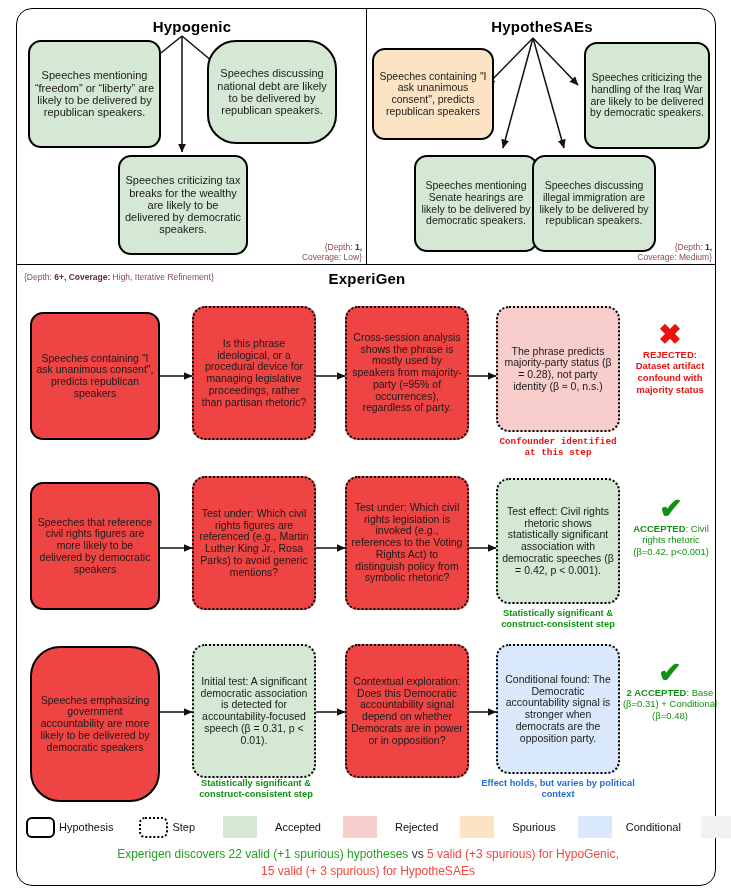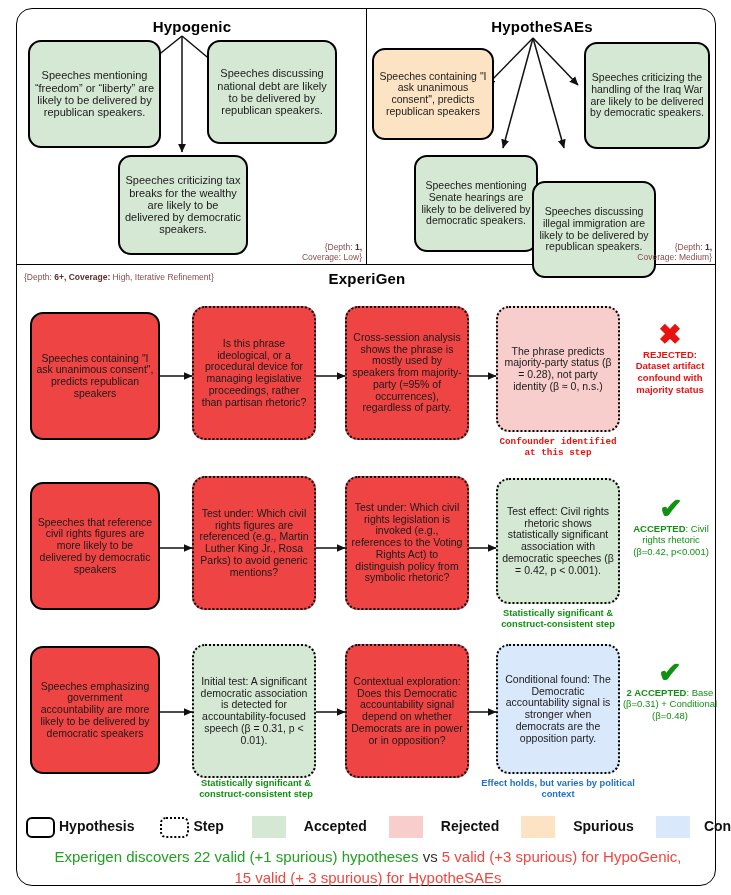--- a/index.html
+++ b/index.html
@@ -148,35 +148,34 @@
     width: 29px; height: 21px;
     border: 2.2px dotted #000;
     border-radius: 6px;
     background: #fff;
   }
   .swatch-fill {
     width: 34px; height: 22px;
     border: none;
   }
   .legend-label {
-    font-size: 14px;
+    font-size: 11px;
     color: #111;
     text-align: center;
     line-height: 1.1;
     white-space: pre-line;
-    font-weight: bold;
   }
 
   
   .summary {
     position: absolute;
     left: 28px; top: 846px;
     width: 680px;
     text-align: center;
-    font-size: 15px;
+    font-size: 12px;
     line-height: 1.42;
   }
   .s-green { color: #21a121; }
   .s-red   { color: #f0473f; }
   .s-dark  { color: #333; }
 </style>
 </head>
 <body>
 
 <div id="root">
@@ -214,32 +213,32 @@
       <path d="M313,712 L345,712"></path>
       <path d="M466,712 L496,712"></path>
     </g>
   </svg>
 
   <div class="panel-title" style="left:22px; top:18px; width:340px;">Hypogenic</div>
   <div class="panel-title" style="left:372px; top:18px; width:340px;">HypotheSAEs</div>
   <div class="panel-title" style="left:22px; top:270px; width:690px;">ExperiGen</div>
 
   <div class="node solid c-green" style="left:28px; top:40px; width:133px; height:108px; font-size:11px;">Speeches mentioning “freedom” or “liberty” are likely to be delivered by republican speakers.</div>
-  <div class="node solid c-green" style="left:207px; top:40px; width:130px; height:104px; font-size:11px;">Speeches discussing national debt are likely to be delivered by republican speakers.</div>
+  <div class="node solid c-green" style="left:207px; top:40px; width:130px; height:104px; font-size:11px;border-radius:29px;">Speeches discussing national debt are likely to be delivered by republican speakers.</div>
   <div class="node solid c-green" style="left:118px; top:155px; width:130px; height:100px; font-size:11px;">Speeches criticizing tax breaks for the wealthy are likely to be delivered by democratic speakers.</div>
 
   <div class="depth-tag" style="left:258px; top:242px; width:104px;">
     <span>{Depth: </span><b>1,</b><br>
     <span>Coverage: </span><span>Low}</span>
   </div>
 
   <div class="node solid c-orange" style="left:372px; top:48px; width:122px; height:92px; font-size:10.5px;">Speeches containing "I ask unanimous consent", predicts republican speakers</div>
   <div class="node solid c-green" style="left:584px; top:42px; width:126px; height:107px; font-size:10.5px;">Speeches criticizing the handling of the Iraq War are likely to be delivered by democratic speakers.</div>
   <div class="node solid c-green" style="left:414px; top:155px; width:124px; height:97px; font-size:10.5px;">Speeches mentioning Senate hearings are likely to be delivered by democratic speakers.</div>
-  <div class="node solid c-green" style="left:532px; top:155px; width:124px; height:97px; font-size:10.5px;margin-top:26px;">Speeches discussing illegal immigration are likely to be delivered by republican speakers.</div>
+  <div class="node solid c-green" style="left:532px; top:155px; width:124px; height:97px; font-size:10.5px;">Speeches discussing illegal immigration are likely to be delivered by republican speakers.</div>
 
   <div class="depth-tag" style="left:624px; top:242px; width:88px;">
     <span>{Depth: </span><b>1,</b><br>
     <span>Coverage: </span><span>Medium}</span>
   </div>
 
   <div class="depth-tag left" style="left:24px; top:272px; width:320px;">
     <span>{Depth: </span><b>6+,</b><b>  Coverage: </b><span>High, Iterative Refinement}</span>
   </div>
 
@@ -256,21 +255,21 @@
   <div class="node solid c-grey" style="left:30px; top:482px; width:130px; height:128px; font-size:10.5px;">Speeches that reference civil rights figures are more likely to be delivered by democratic speakers</div>
   <div class="node dotted c-grey" style="left:192px; top:476px; width:124px; height:134px; font-size:10.5px;">Test under: Which civil rights figures are referenced (e.g., Martin Luther King Jr., Rosa Parks) to avoid generic mentions?</div>
   <div class="node dotted c-grey" style="left:345px; top:476px; width:124px; height:134px; font-size:10.5px;">Test under: Which civil rights legislation is invoked (e.g., references to the Voting Rights Act) to distinguish policy from symbolic rhetoric?</div>
   <div class="node dotted c-green" style="left:496px; top:478px; width:124px; height:126px; font-size:10.5px;">Test effect: Civil rights rhetoric shows statistically significant association with democratic speeches (β = 0.42, p &lt; 0.001).</div>
   <div class="node-caption cap-green" style="left:480px; top:608px; width:156px;">Statistically significant &amp; construct-consistent step</div>
   <div class="verdict v-accept" style="left:626px; top:496px; width:90px;">
     <span class="mark">✔</span>
     <span>ACCEPTED</span><span style="font-weight:normal">: Civil rights rhetoric (β=0.42, p&lt;0.001)</span>
   </div>
 
-  <div class="node solid c-grey" style="left:30px; top:646px; width:130px; height:128px; font-size:10.5px;">Speeches emphasizing government accountability are more likely to be delivered by democratic speakers</div>
+  <div class="node solid c-grey" style="left:30px; top:646px; width:130px; height:156px; font-size:10.5px;border-radius:30px;">Speeches emphasizing government accountability are more likely to be delivered by democratic speakers</div>
   <div class="node dotted c-green" style="left:192px; top:644px; width:124px; height:134px; font-size:10.5px;">Initial test: A significant democratic association is detected for accountability-focused speech (β = 0.31, p &lt; 0.01).</div>
   <div class="node dotted c-grey" style="left:345px; top:644px; width:124px; height:134px; font-size:10.5px;">Contextual exploration: Does this Democratic accountability signal depend on whether Democrats are in power or in opposition?</div>
   <div class="node dotted c-blue" style="left:496px; top:644px; width:124px; height:130px; font-size:10.5px;">Conditional found: The Democratic accountability signal is stronger when democrats are the opposition party.</div>
   <div class="node-caption cap-green" style="left:178px; top:778px; width:156px;">Statistically significant &amp; construct-consistent step</div>
   <div class="node-caption cap-blue" style="left:478px; top:778px; width:160px;">Effect holds, but varies by political context</div>
   <div class="verdict v-accept" style="left:622px; top:660px; width:96px;">
     <span class="mark">✔</span>
     <span>2 ACCEPTED</span><span style="font-weight:normal">: Base (β=0.31) + Conditional (β=0.48)</span>
   </div>
 

